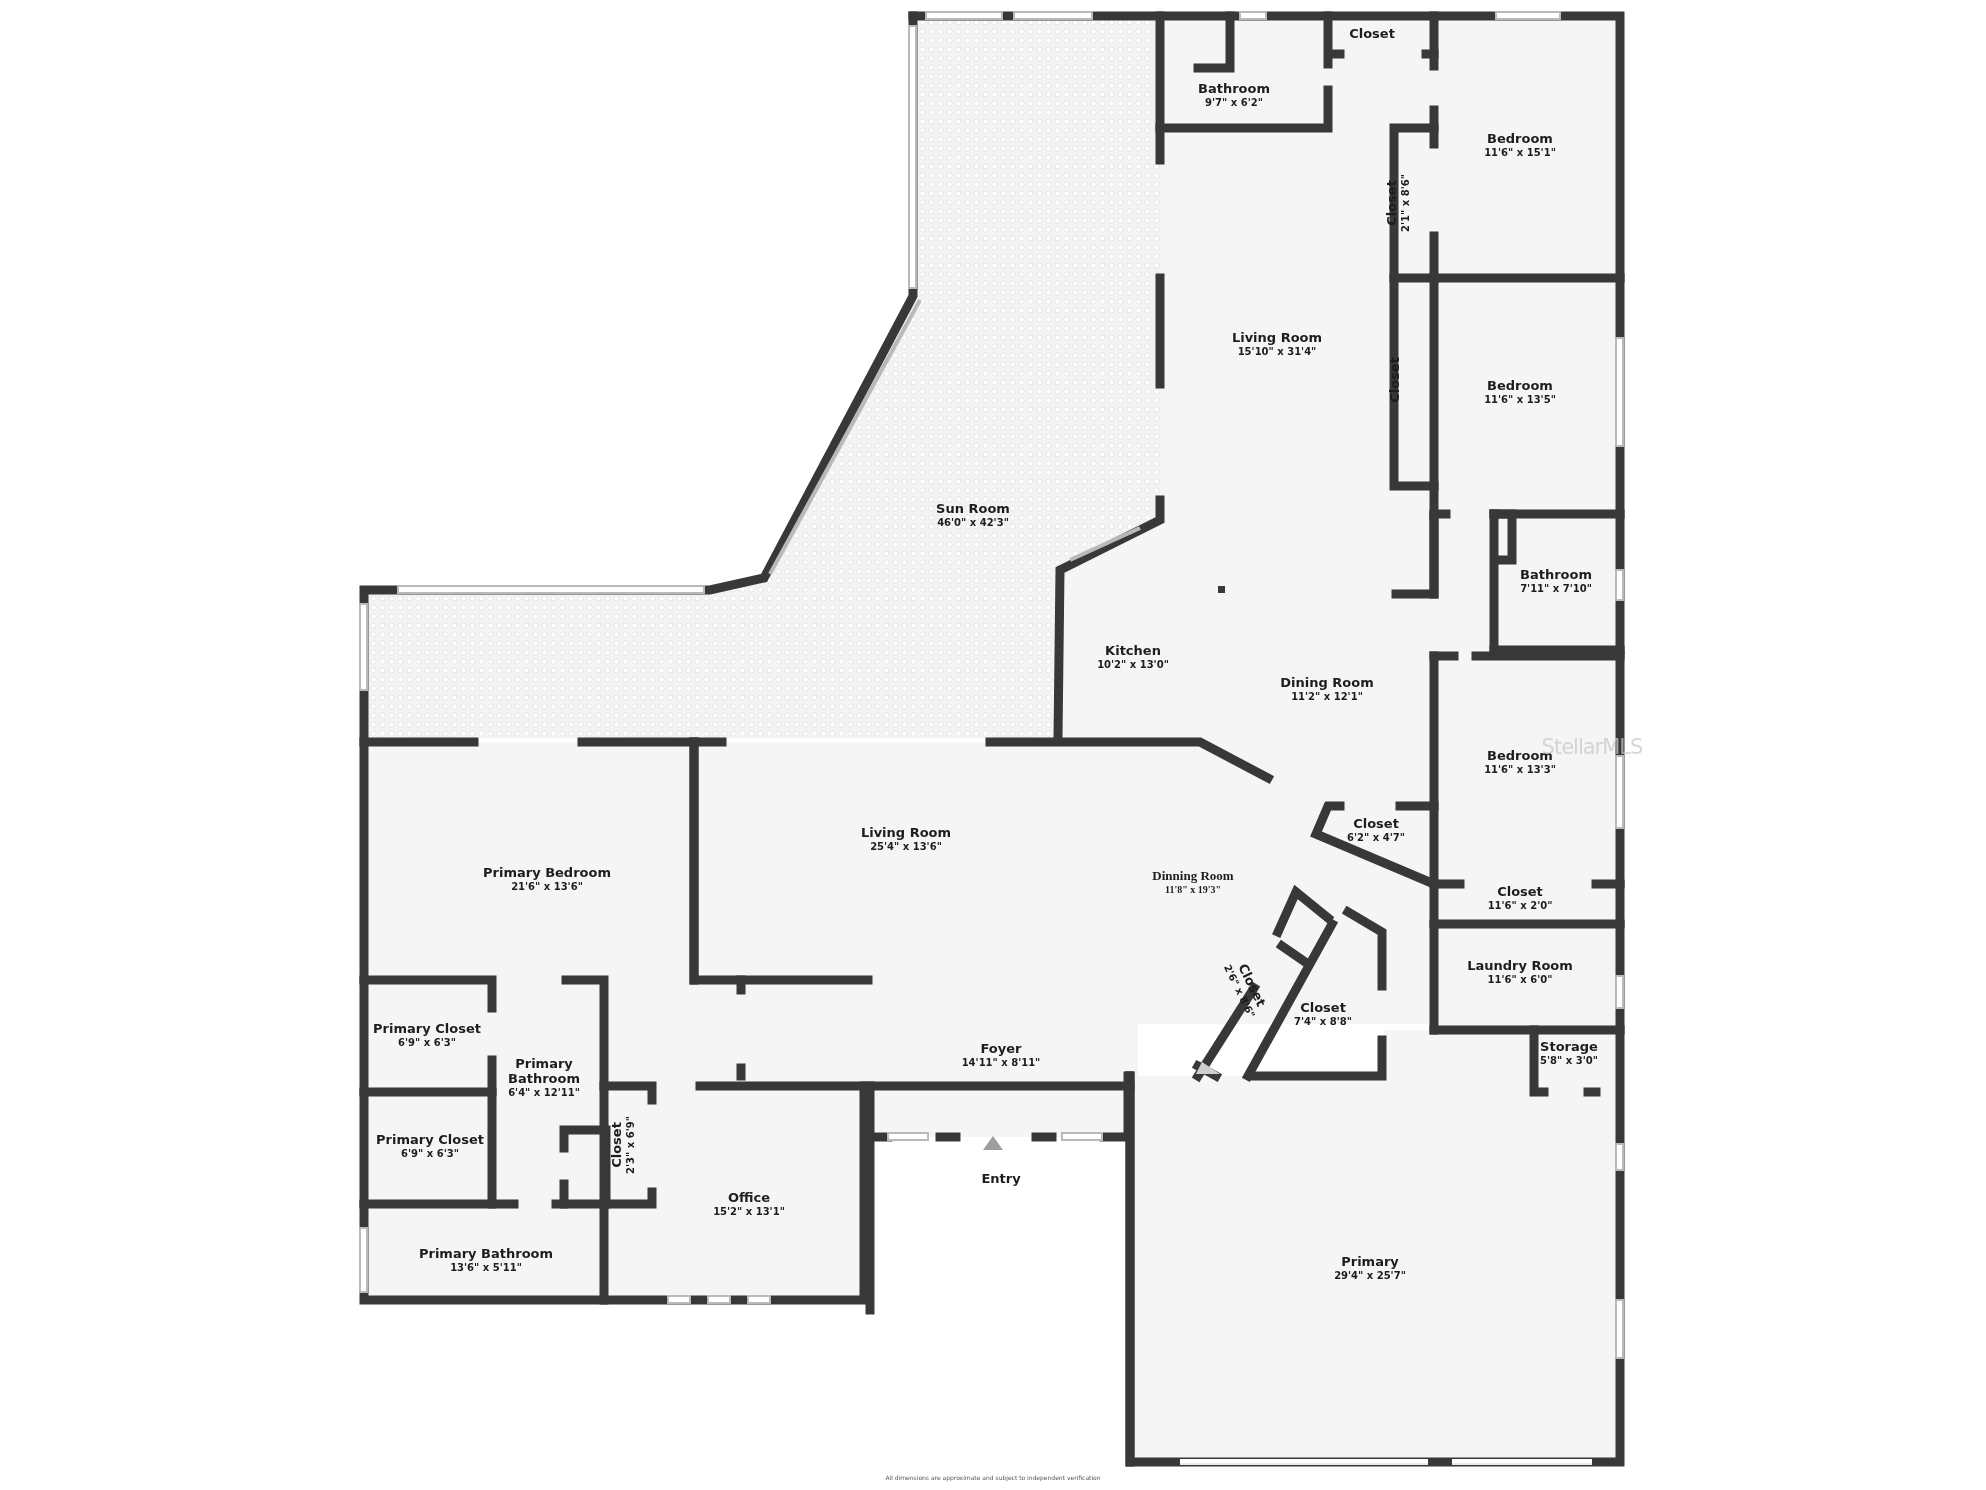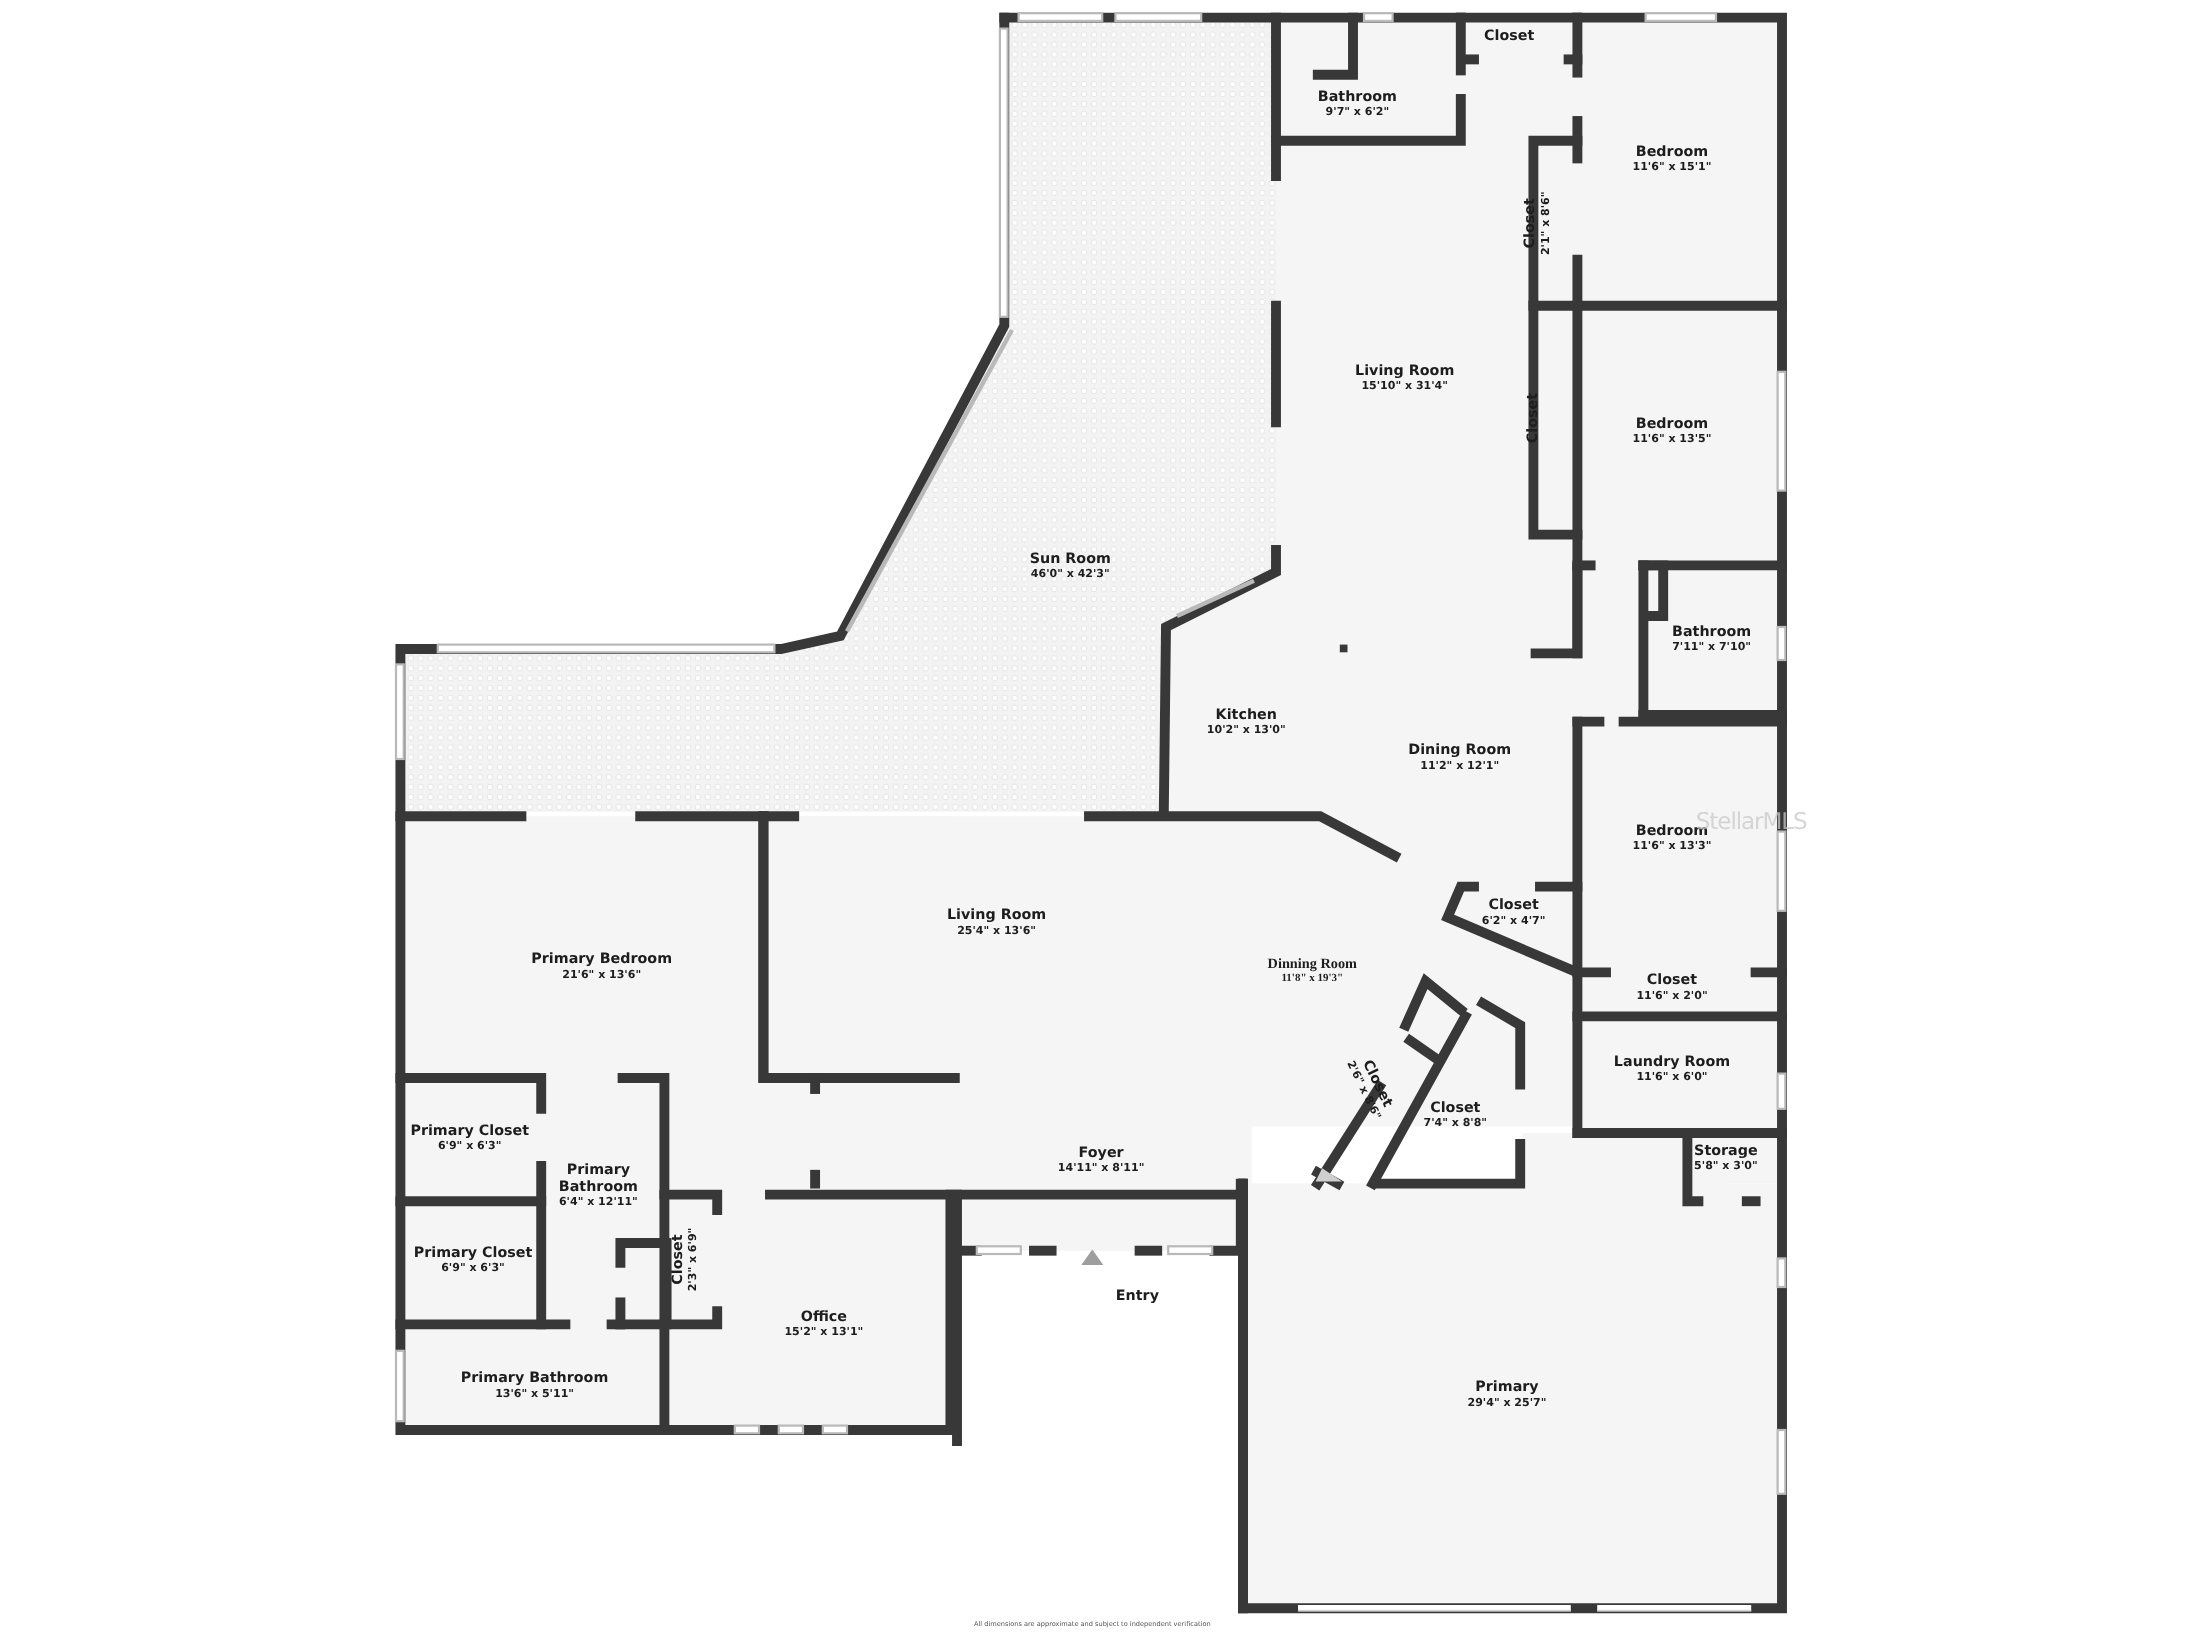--- a/index.html
+++ b/index.html
@@ -9,21 +9,21 @@
   .floor { fill:#f5f5f5; }
   .wall { stroke:#383838; stroke-width:9; fill:none; stroke-linecap:square; }
   .win { stroke:#b9b9b9; stroke-width:2; fill:#ffffff; }
   .lbl { position:absolute; transform:translate(-50%,-50%); text-align:center;
          color:#1d1d1d; white-space:nowrap; line-height:1.15; }
   .lbl .n { font-weight:bold; font-size:13px; display:block; }
   .lbl .d { font-weight:bold; font-size:10px; display:block; }
   .rot90 { transform:translate(-50%,-50%) rotate(-90deg); }
   .rotclo { transform:translate(-50%,-50%) rotate(64deg); }
   .entry-lbl { position:absolute; transform:translate(-50%,-50%); font-weight:bold;
-               font-size:13px; color:#1d1d1d;margin-left:33px; }
+               font-size:13px; color:#1d1d1d; }
   .watermark { position:absolute; transform:translate(-50%,-50%); font-size:21px;
                color:rgba(200,200,200,0.75); letter-spacing:-1px; }
   .footnote { position:absolute; left:993px; top:1477px; transform:translate(-50%,-50%);
               font-size:6px; color:#555; white-space:nowrap; }
 </style>
 </head>
 <body>
 
 <svg id="plan" viewBox="0 0 1986 1490" xmlns="http://www.w3.org/2000/svg">
   <defs>

